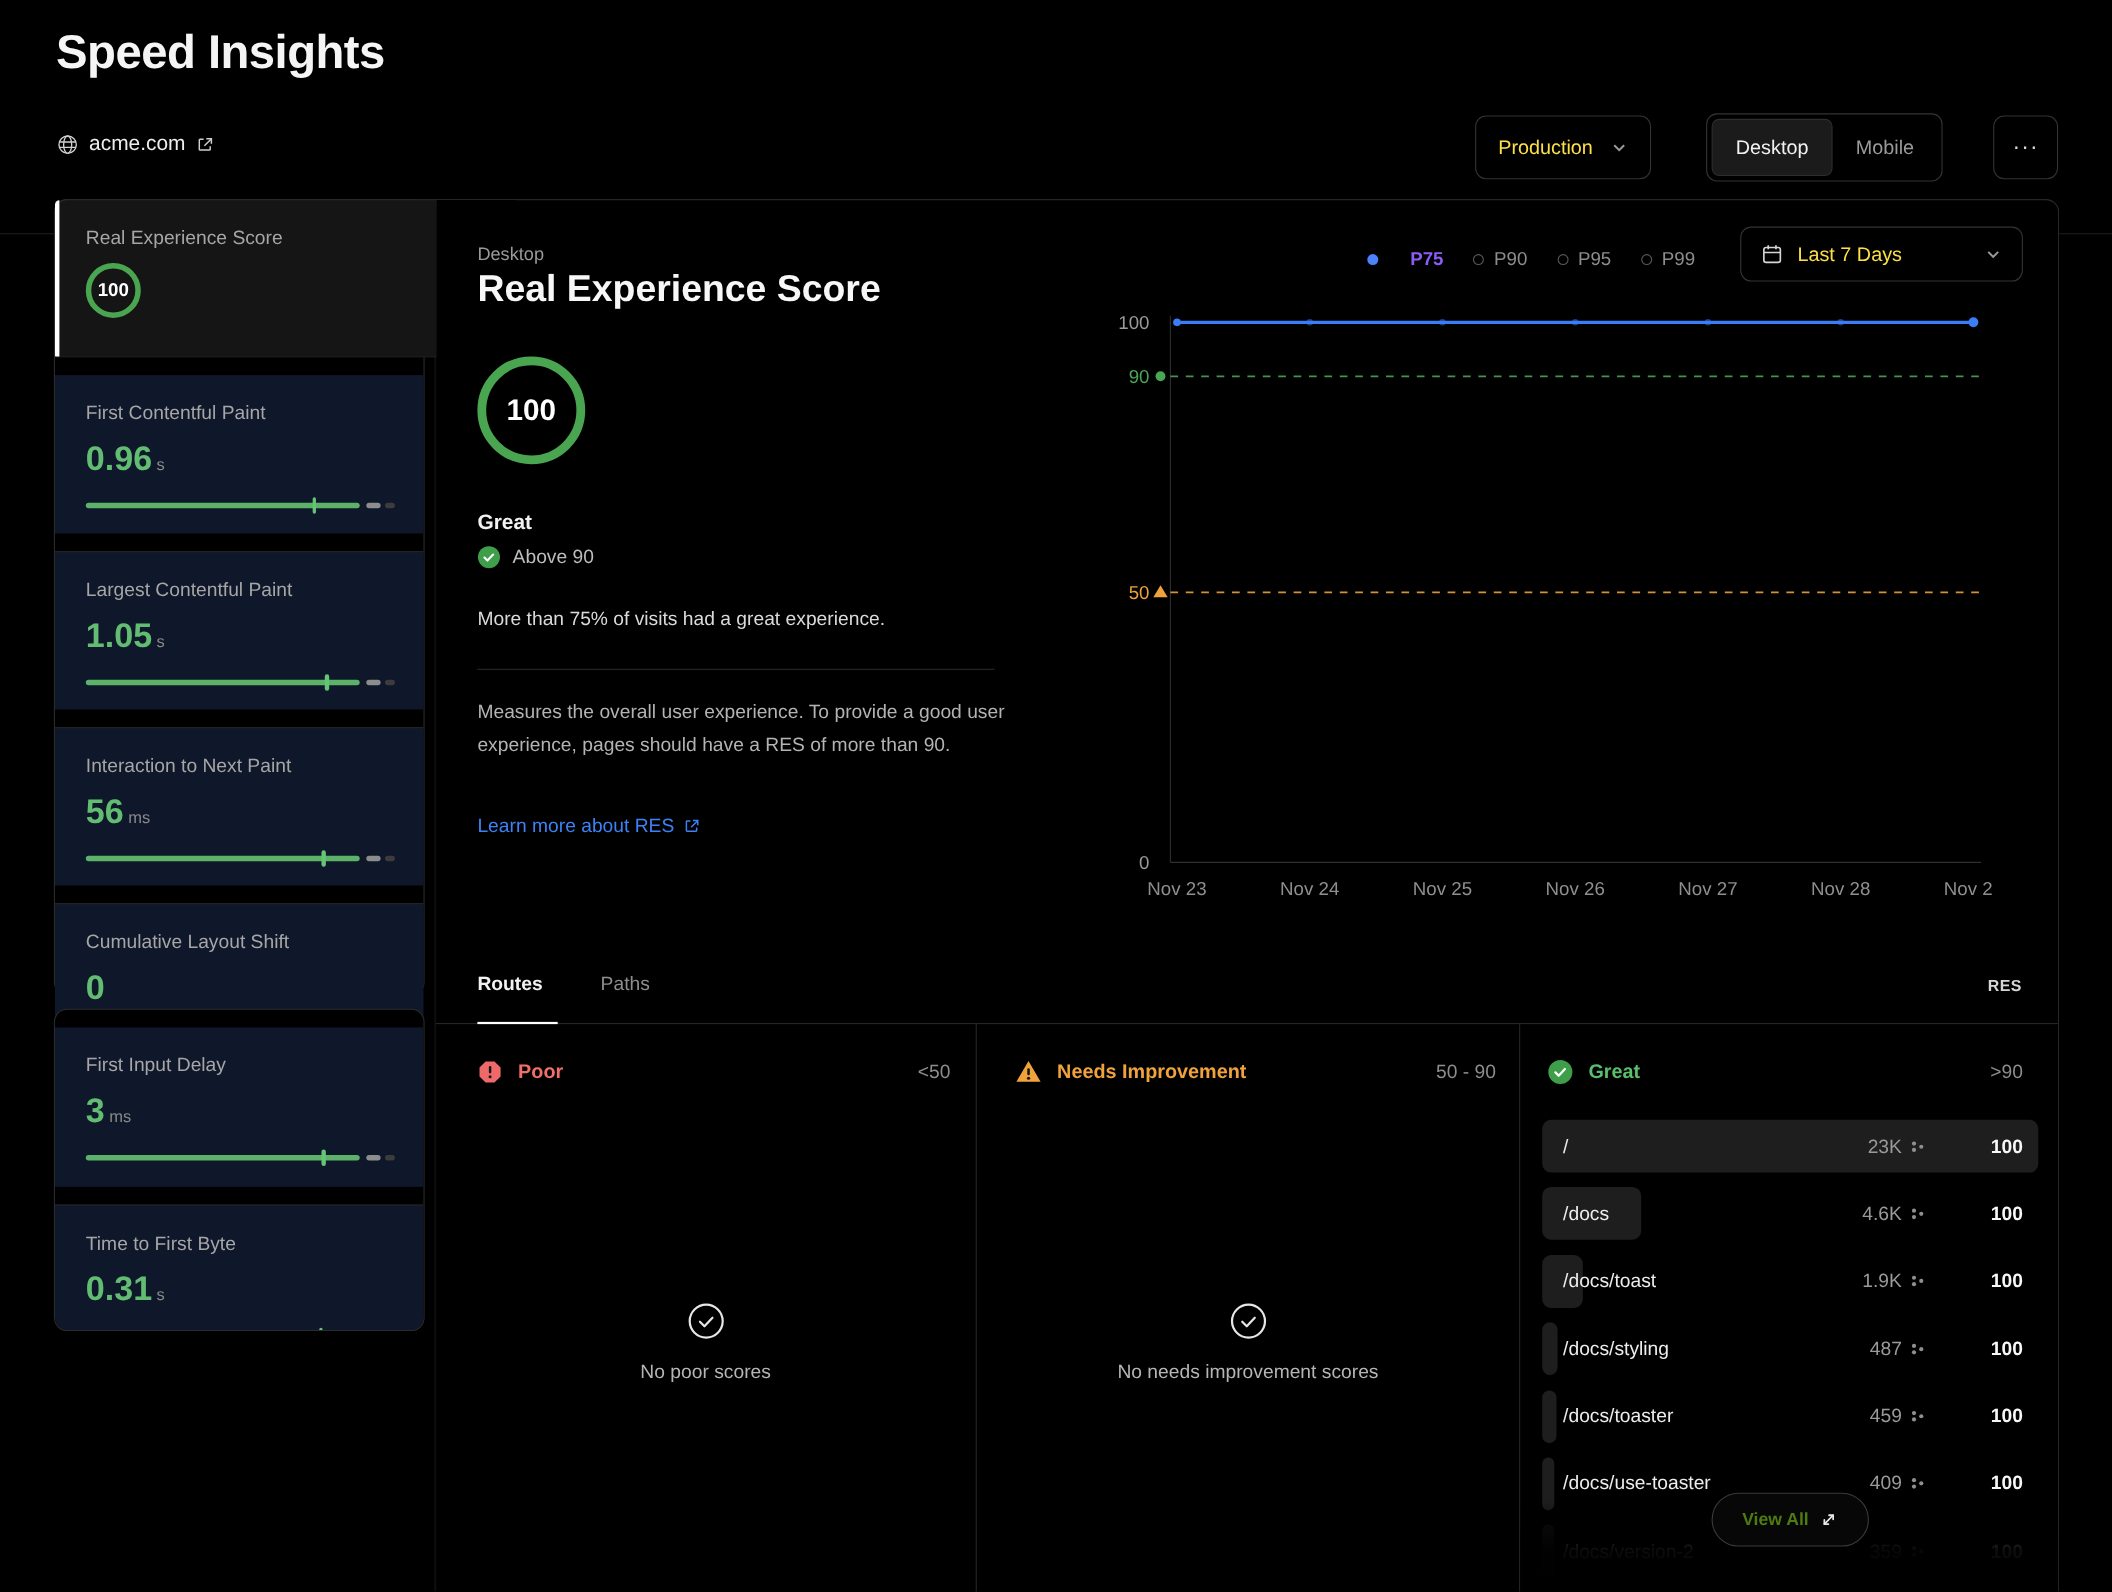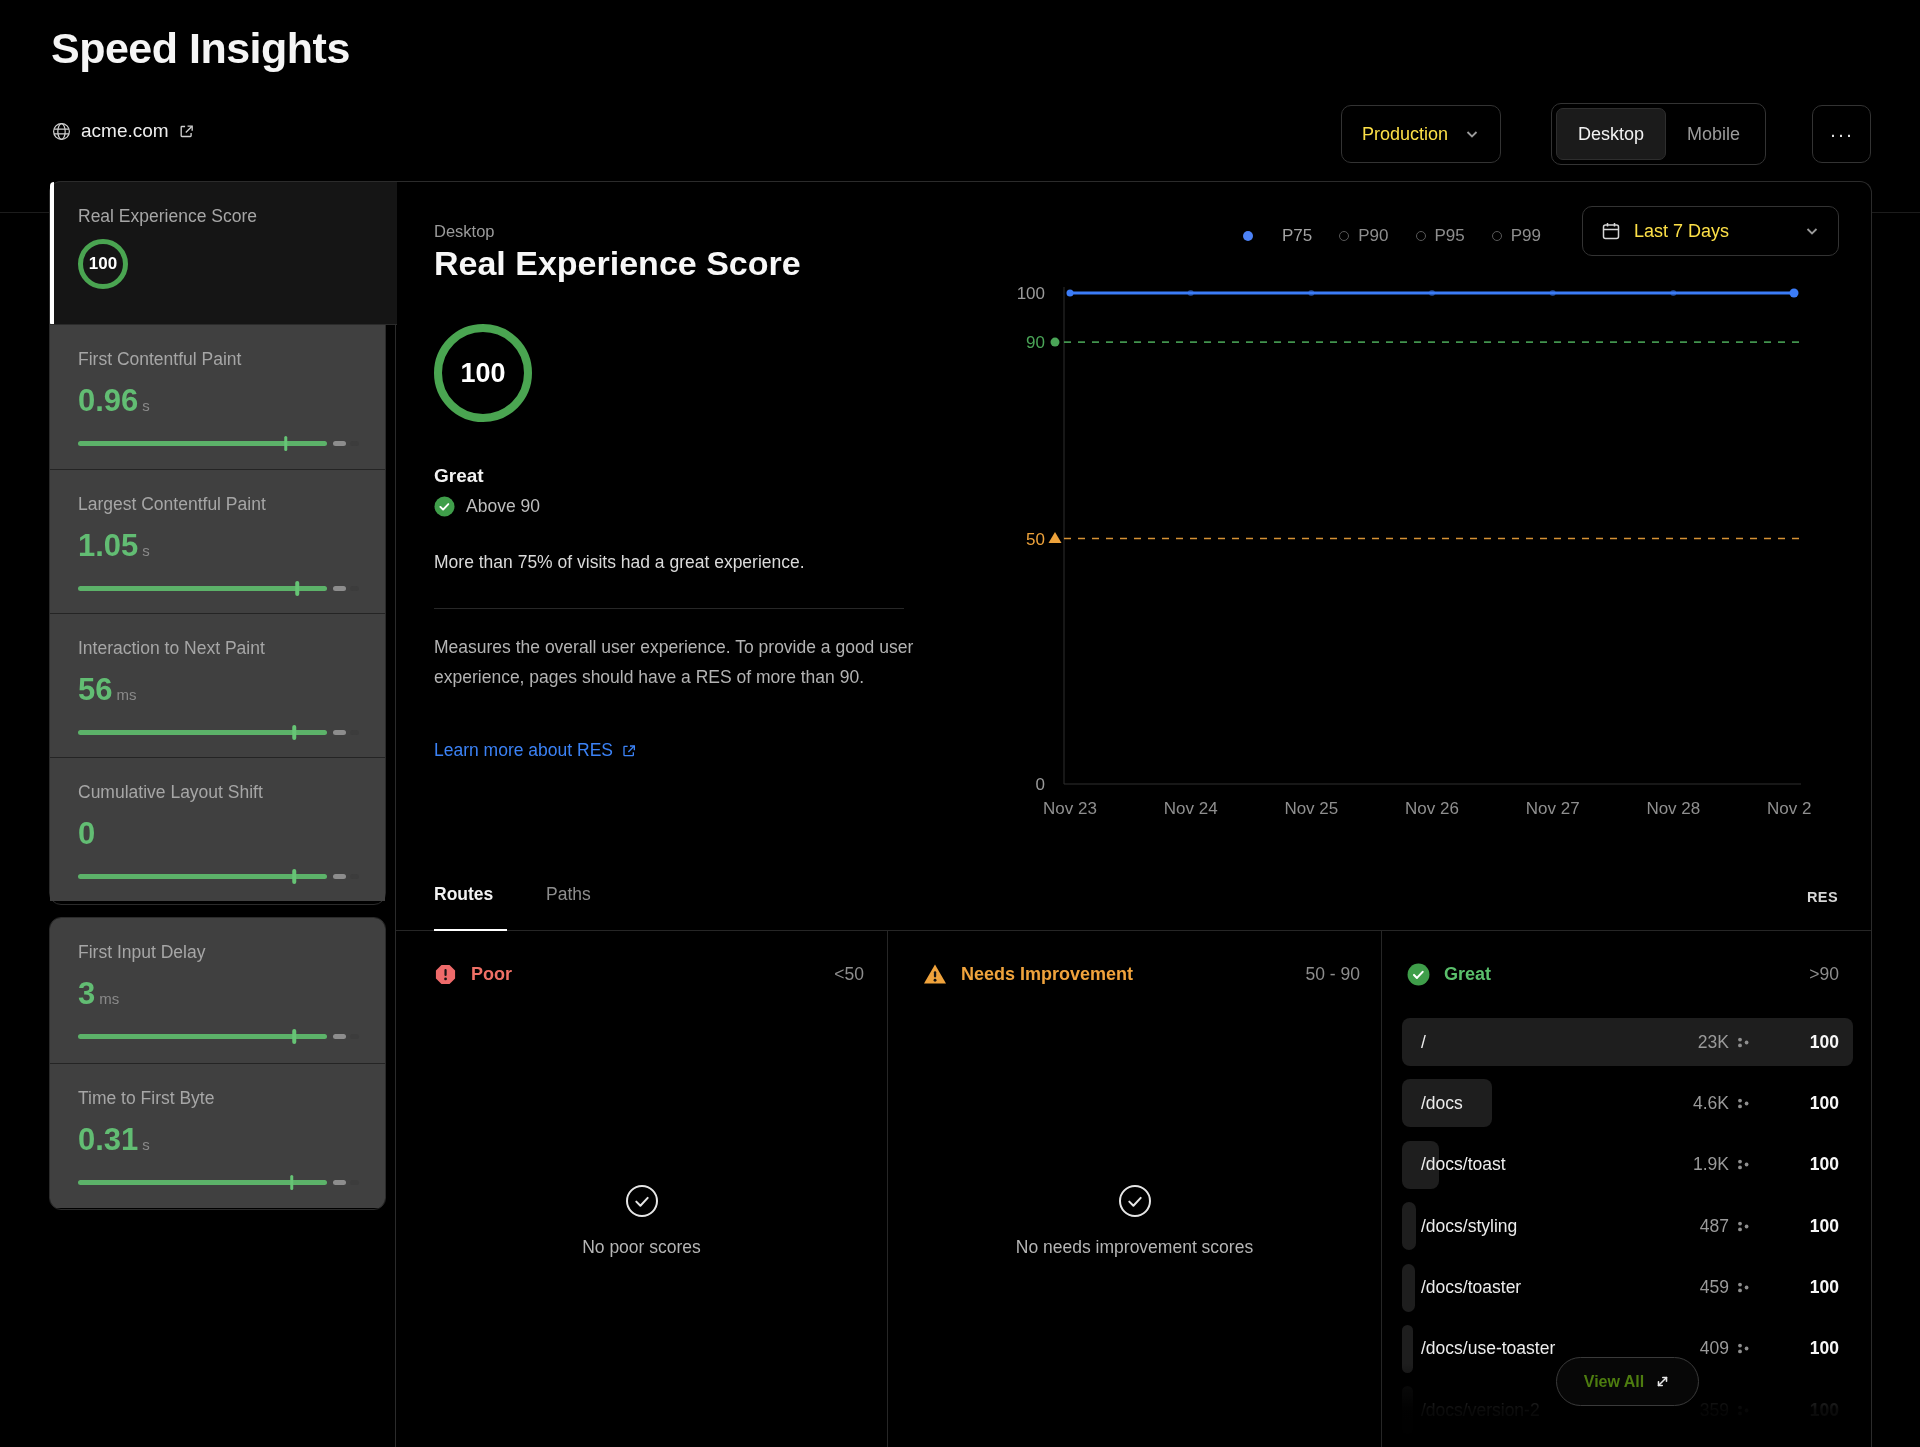--- a/index.html
+++ b/index.html
@@ -15,21 +15,21 @@
   .production-btn{position:absolute;left:1341px;top:105px;height:58px;padding:0 20px;gap:16px;font-size:18px;}
   .segmented{position:absolute;left:1551px;top:103px;height:62px;border:1px solid #333;border-radius:10px;display:flex;align-items:center;padding:4px;box-sizing:border-box;background:#000;}
   .seg{padding:0 21px;height:52px;display:flex;align-items:center;font-size:18px;border-radius:7px;color:#9a9a9a;cursor:pointer;box-sizing:border-box;}
   .seg.active{background:#1b1b1b;color:#f2f2f2;border:1px solid #2e2e2e;}
   .more-btn{position:absolute;left:1812px;top:105px;width:59px;height:58px;justify-content:center;font-size:21px;letter-spacing:1px;color:#dcdcdc;}
 
   
   .sidebar-group{position:absolute;left:49px;width:337px;border:1px solid #2b2b2b;border-radius:12px;box-sizing:border-box;background:#000;}
   #mg0{top:181px;height:724px;}
   #mg1{top:917px;height:293px;overflow:hidden;}
-  .metric-card{position:relative;box-sizing:border-box;padding:24px 28px;cursor:pointer;background:#404040;}
+  .metric-card{position:relative;box-sizing:border-box;padding:24px 28px;cursor:pointer;background:#0f172a;margin-top:16px;}
   #mg0 .metric-card{height:144px;}
   #mg1 .metric-card{height:145px;}
   .metric-card + .metric-card{border-top:1px solid #242424;}
   .metric-card.selected{background:#151515;width:348px;margin-left:-1px;margin-top:-1px;border:1px solid #2b2b2b;border-right:none;border-radius:12px 0 0 0;z-index:5;height:147px;}
   .metric-card.selected + .metric-card{border-top:none;}
   .metric-card.selected::before{content:'';position:absolute;left:0;top:0;bottom:0;width:4px;background:#fff;border-radius:12px 0 0 2px;}
   .metric-title{font-size:17.5px;color:#a6a6a6;font-weight:500;}
   .metric-value-row{margin-top:13px;display:flex;align-items:baseline;gap:4px;}
   .metric-value{font-size:31px;font-weight:600;color:#62bd73;}
   .metric-unit{font-size:15px;color:#8a8a8a;}
@@ -49,21 +49,21 @@
   .rating-label{left:38px;top:283px;font-size:19px;font-weight:700;color:#f2f2f2;}
   .rating-row{left:38px;top:314px;display:flex;align-items:center;gap:11px;}
   .rating-detail{font-size:17.5px;color:#bdbdbd;}
   .summary{left:38px;top:370px;font-size:17.5px;color:#dadada;}
   .divider{left:38px;top:426px;width:470px;height:1px;background:#272727;}
   .description{left:38px;top:450px;width:516px;font-size:17.5px;line-height:30px;color:#b3b3b3;}
   .learn-link{left:38px;top:558px;display:flex;align-items:center;gap:8px;color:#3b82f6;font-size:17.5px;cursor:pointer;}
 
   .legend{position:absolute;top:44px;right:330px;display:flex;align-items:center;gap:27px;}
   .legend-item{display:flex;align-items:center;gap:9px;font-size:17px;color:#8d8d8d;cursor:pointer;}
-  .legend-item.active{color:#a3a3a3;font-weight:400;gap:29px;}
+  .legend-item.active{color:#8b5cf6;font-weight:700;gap:29px;}
   .legend-dot{width:10px;height:10px;border-radius:50%;box-sizing:border-box;}
   .legend-item.active .legend-dot{background:#4c82f7;}
   .legend-item:not(.active) .legend-dot{border:1.5px solid #585858;}
   .date-btn{position:absolute;top:24px;right:32px;width:257px;height:50px;padding:0 18px;gap:13px;font-size:18px;}
   .date-btn .chev{margin-left:auto;}
 
   .chart-wrap{position:absolute;left:605px;top:89px;width:810px;height:560px;}
   .chart-wrap svg{display:block;}
   .chart-wrap text{font-family:"Liberation Sans",sans-serif;}
 

